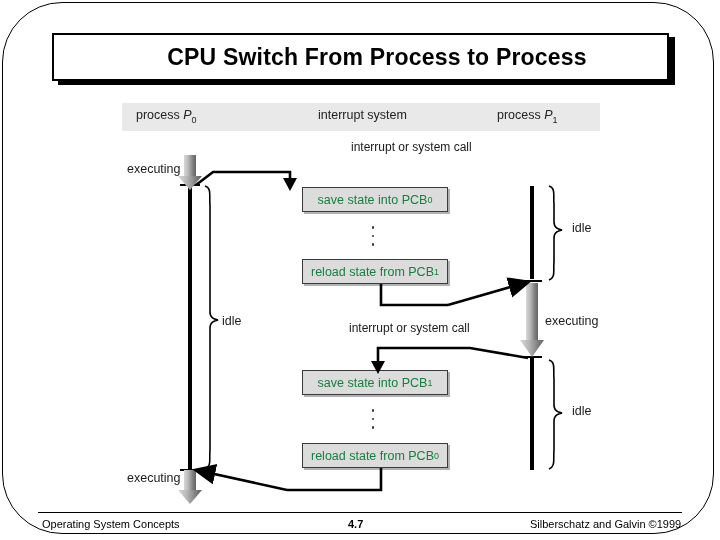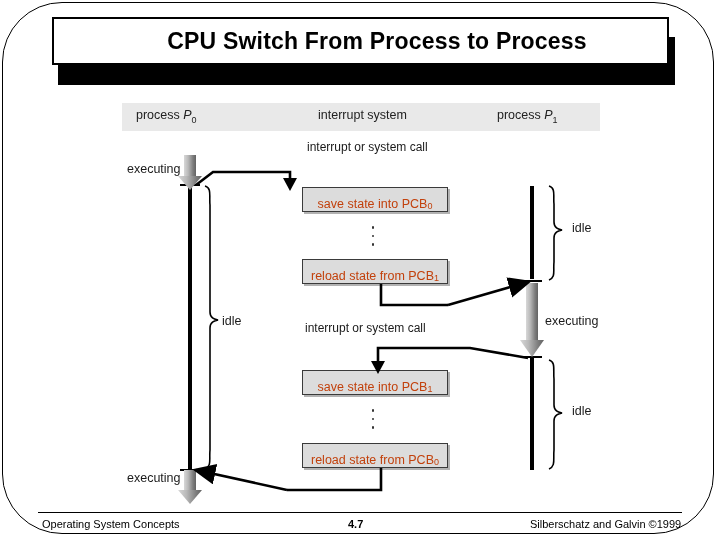--- a/index.html
+++ b/index.html
@@ -31,21 +31,21 @@
   }
   
   .title-shadow {
     position: absolute;
     left: 58px; top: 37px;
     width: 617px; height: 48px;
     background: #000;
   }
   .title-plate {
     position: absolute;
-    left: 52px; top: 17px;
+    left: 52px; top: 33px;
     width: 617px; height: 48px;
     background: #ffffff;
     border: 2px solid #000;
     box-sizing: border-box;
     display: flex;
     align-items: center;
     justify-content: center;
     padding-left: 33px;
   }
   .title-text {
@@ -78,20 +78,21 @@
   .hdr-os { left: 318px; }
   .hdr-p1 { left: 497px; }
   .hdr-label i { font-style: italic; }
   .hdr-label sub { font-size: 9px; font-style: normal; }
 
   .note {
     position: absolute;
     font-size: 12px;
     color: #1a1a1a;
     white-space: nowrap;
+    margin-left: 44px;
   }
   .note-isc1 { left: 307px; top: 140px; }
   .note-isc2 { left: 305px; top: 321px; }
 
   .lbl {
     position: absolute;
     font-size: 12.5px;
     color: #1a1a1a;
     white-space: nowrap;
   }
@@ -102,24 +103,24 @@
   .lbl-exec-right { left: 545px; top: 314px; }
   .lbl-idle-r2    { left: 572px; top: 404px; }
 
   
   .sbox {
     position: absolute;
     background: #dcdcdc;
     border: 1.5px solid #3a3a3a;
     box-sizing: border-box;
     display: flex;
-    align-items: flex-end;
+    align-items: center;
     justify-content: center;
     font-size: 12.5px;
-    color: #c2410c;
+    color: #15803d;
     white-space: nowrap;
     box-shadow: 2px 2px 0 rgba(0,0,0,0.30);
   }
   .sbox sub { font-size: 9px; }
   .box1 { left: 302px; top: 187px; width: 146px; height: 25px; }
   .box2 { left: 302px; top: 259px; width: 146px; height: 25px; }
   .box3 { left: 302px; top: 370px; width: 146px; height: 25px; }
   .box4 { left: 302px; top: 443px; width: 146px; height: 25px; }
 
   .dots {

